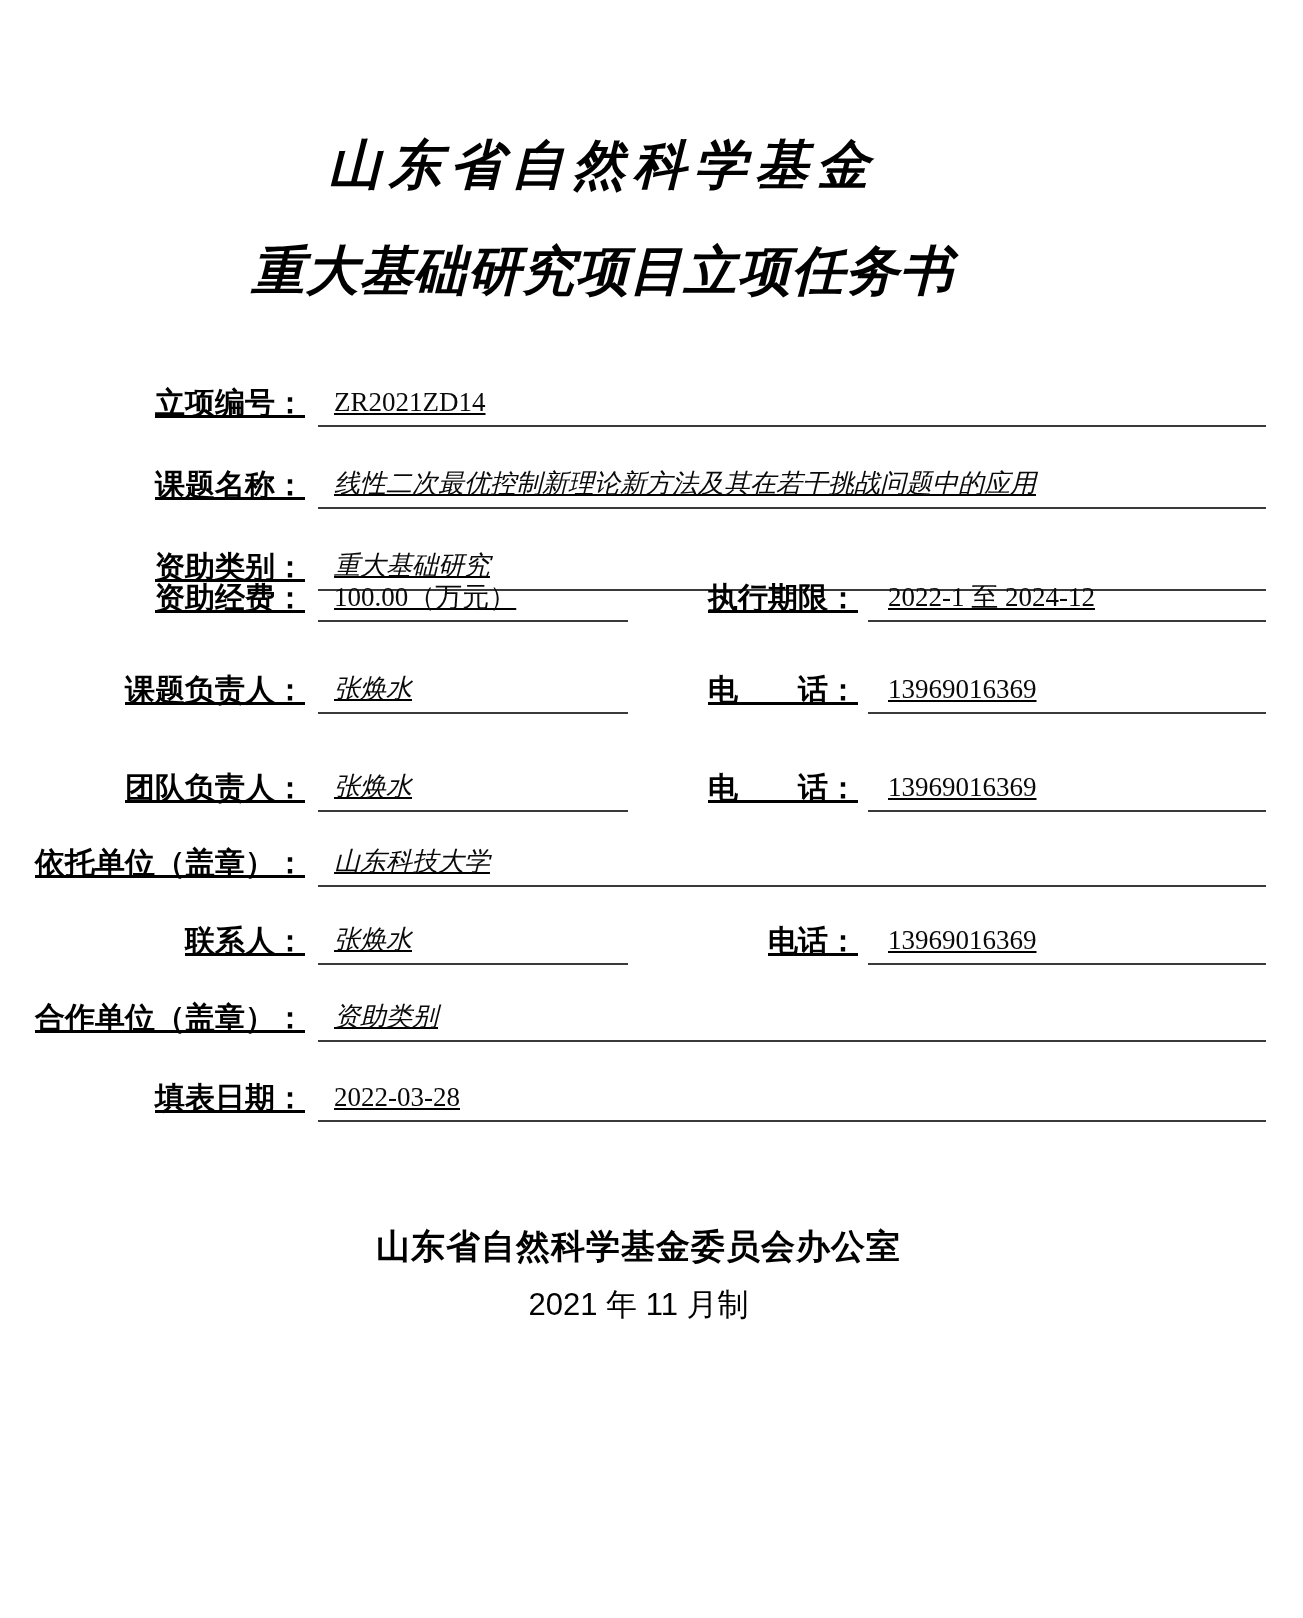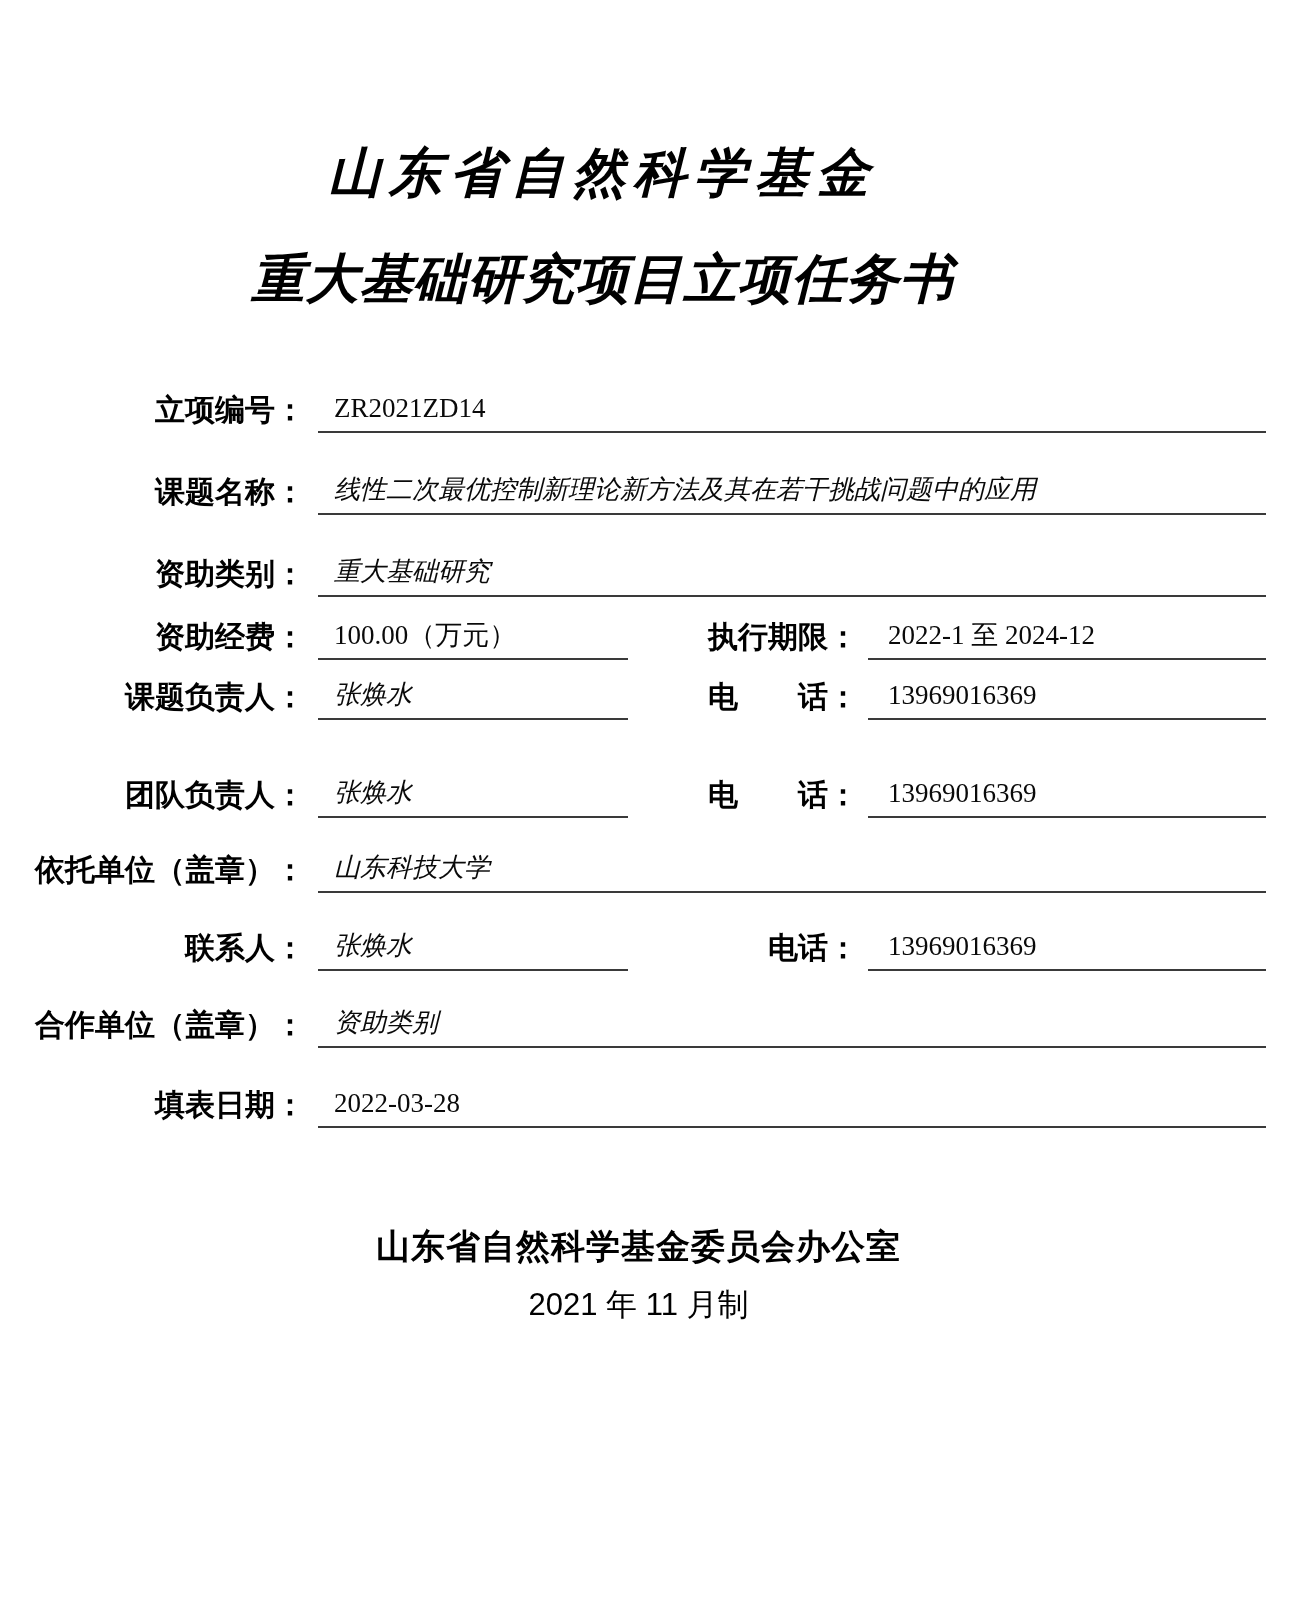--- a/index.html
+++ b/index.html
@@ -8,21 +8,21 @@
     width: 1303px;
     height: 1618px;
     background: #ffffff;
     color: #000000;
     font-family: "Liberation Sans", sans-serif;
     overflow: hidden;
   }
   
   .titles {
     position: absolute;
-    top: 16px;
+    top: 8px;
     left: 0;
     width: 1205px;
     text-align: center;
   }
   .title-line {
     font-family: "DejaVu Serif", "Liberation Serif", serif;
     font-style: italic;
     font-weight: 600;
     color: #000000;
     white-space: nowrap;
@@ -31,22 +31,23 @@
   .title-line.l2 { margin-top: 34px;  font-size: 53px; letter-spacing: 1px; }
 
   
   .form-area { position: absolute; top: 0; left: 0; right: 0; }
   .row {
     position: absolute;
     left: 0;
     right: 37px;
     height: 68px;
     display: flex;
-    align-items: flex-end;
+    align-items: center;
     box-sizing: border-box;
+    text-decoration: underline;
   }
   .lbl {
     flex: 0 0 305px;
     width: 305px;
     text-align: right;
     font-weight: bold;
     font-size: 30px;
     line-height: 46px;
     padding-top: 8px;
     white-space: nowrap;
@@ -123,21 +124,21 @@
     <div class="row" style="top:447px">
       <div class="lbl">课题名称：</div>
       <div class="val kai">线性二次最优控制新理论新方法及其在若干挑战问题中的应用</div>
     </div>
 
     <div class="row" style="top:529px">
       <div class="lbl">资助类别：</div>
       <div class="val kai">重大基础研究</div>
     </div>
 
-    <div class="row" style="top:592px">
+    <div class="row" style="top:560px">
       <div class="lbl">资助经费：</div>
       <div class="val short">100.00（万元）</div>
       <div class="lbl lbl2">执行期限：</div>
       <div class="val right">2022-1 至 2024-12</div>
     </div>
 
     <div class="row" style="top:652px">
       <div class="lbl">课题负责人：</div>
       <div class="val kai short">张焕水</div>
       <div class="lbl lbl2">电　　话：</div>

